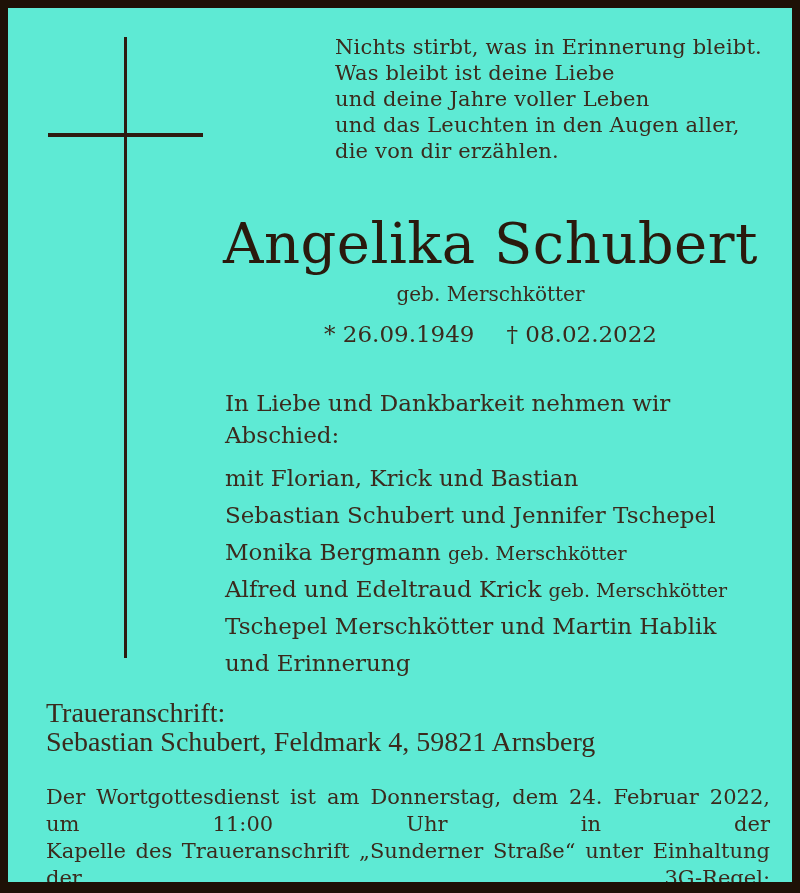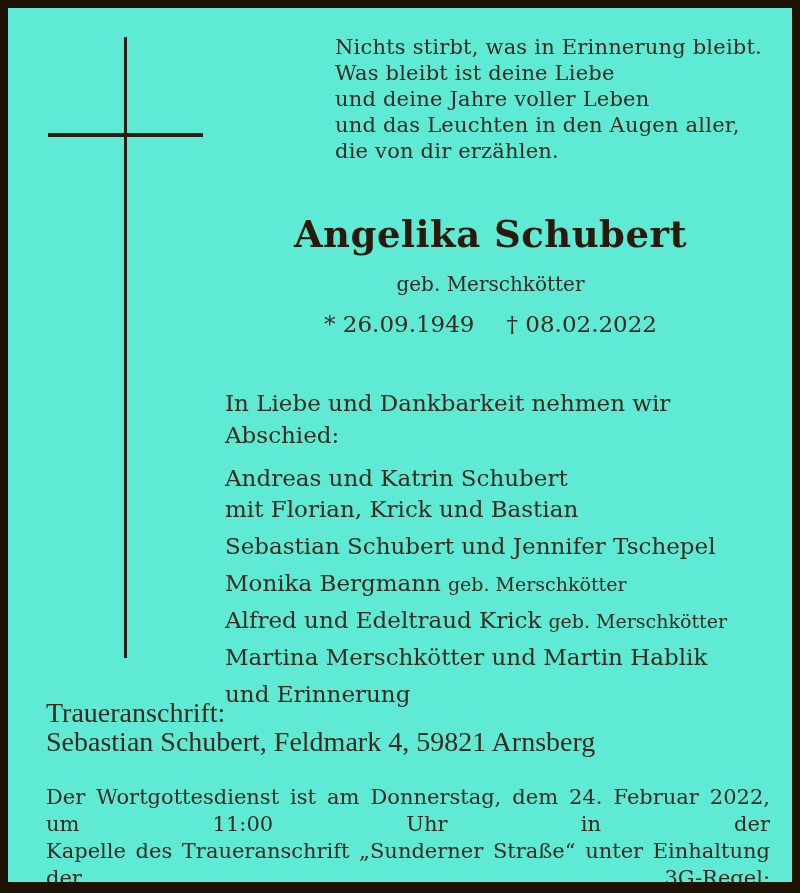--- a/index.html
+++ b/index.html
@@ -41,25 +41,26 @@
   }
 
   
   .header {
     position: absolute;
     left: 210px; top: 201px;
     width: 545px;
     text-align: center;
   }
   .name {
-    font-size: 37px;
-    font-weight: bold;
+    font-size: 56px;
+    font-weight: normal;
     line-height: 50px;
     letter-spacing: 0.5px;
     color: #2a1a0d;
+    margin-top: 10px;
   }
   .maiden {
     font-size: 20px;
     line-height: 24px;
     margin-top: 13px;
   }
   .dates {
     font-size: 23px;
     line-height: 26px;
     margin-top: 15px;
@@ -121,37 +122,34 @@
     <div class="name">Angelika Schubert</div>
     <div class="maiden">geb. Merschkötter</div>
     <div class="dates">
       <span>* 26.09.1949</span><span class="death">† 08.02.2022</span>
     </div>
   </div>
 
   <div class="farewell">
     <div class="intro">In Liebe und Dankbarkeit nehmen wir Abschied:</div>
 
-    <div class="entry">
-      <span>Andreas und Katrin Schubert</span><span class="suffix"></span>
-    </div>
     <div class="entry grouped">
       <span>mit Florian, Krick und Bastian</span><span class="suffix"></span>
     </div>
     <div class="entry">
       <span>Sebastian Schubert und Jennifer Tschepel</span><span class="suffix"></span>
     </div>
     <div class="entry">
       <span>Monika Bergmann</span><span class="suffix">geb. Merschkötter</span>
     </div>
     <div class="entry">
       <span>Alfred und Edeltraud Krick</span><span class="suffix">geb. Merschkötter</span>
     </div>
     <div class="entry">
-      <span>Martina Merschkötter und Martin Hablik</span><span class="suffix"></span>
+      <span>Tschepel Merschkötter und Martin Hablik</span><span class="suffix"></span>
     </div>
     <div class="entry">
       <span>und Erinnerung</span><span class="suffix"></span>
     </div>
   </div>
 
   <div class="address-block">
     <div>Traueranschrift:</div>
     <div>Sebastian Schubert, Feldmark 4, 59821 Arnsberg</div>
   </div>

